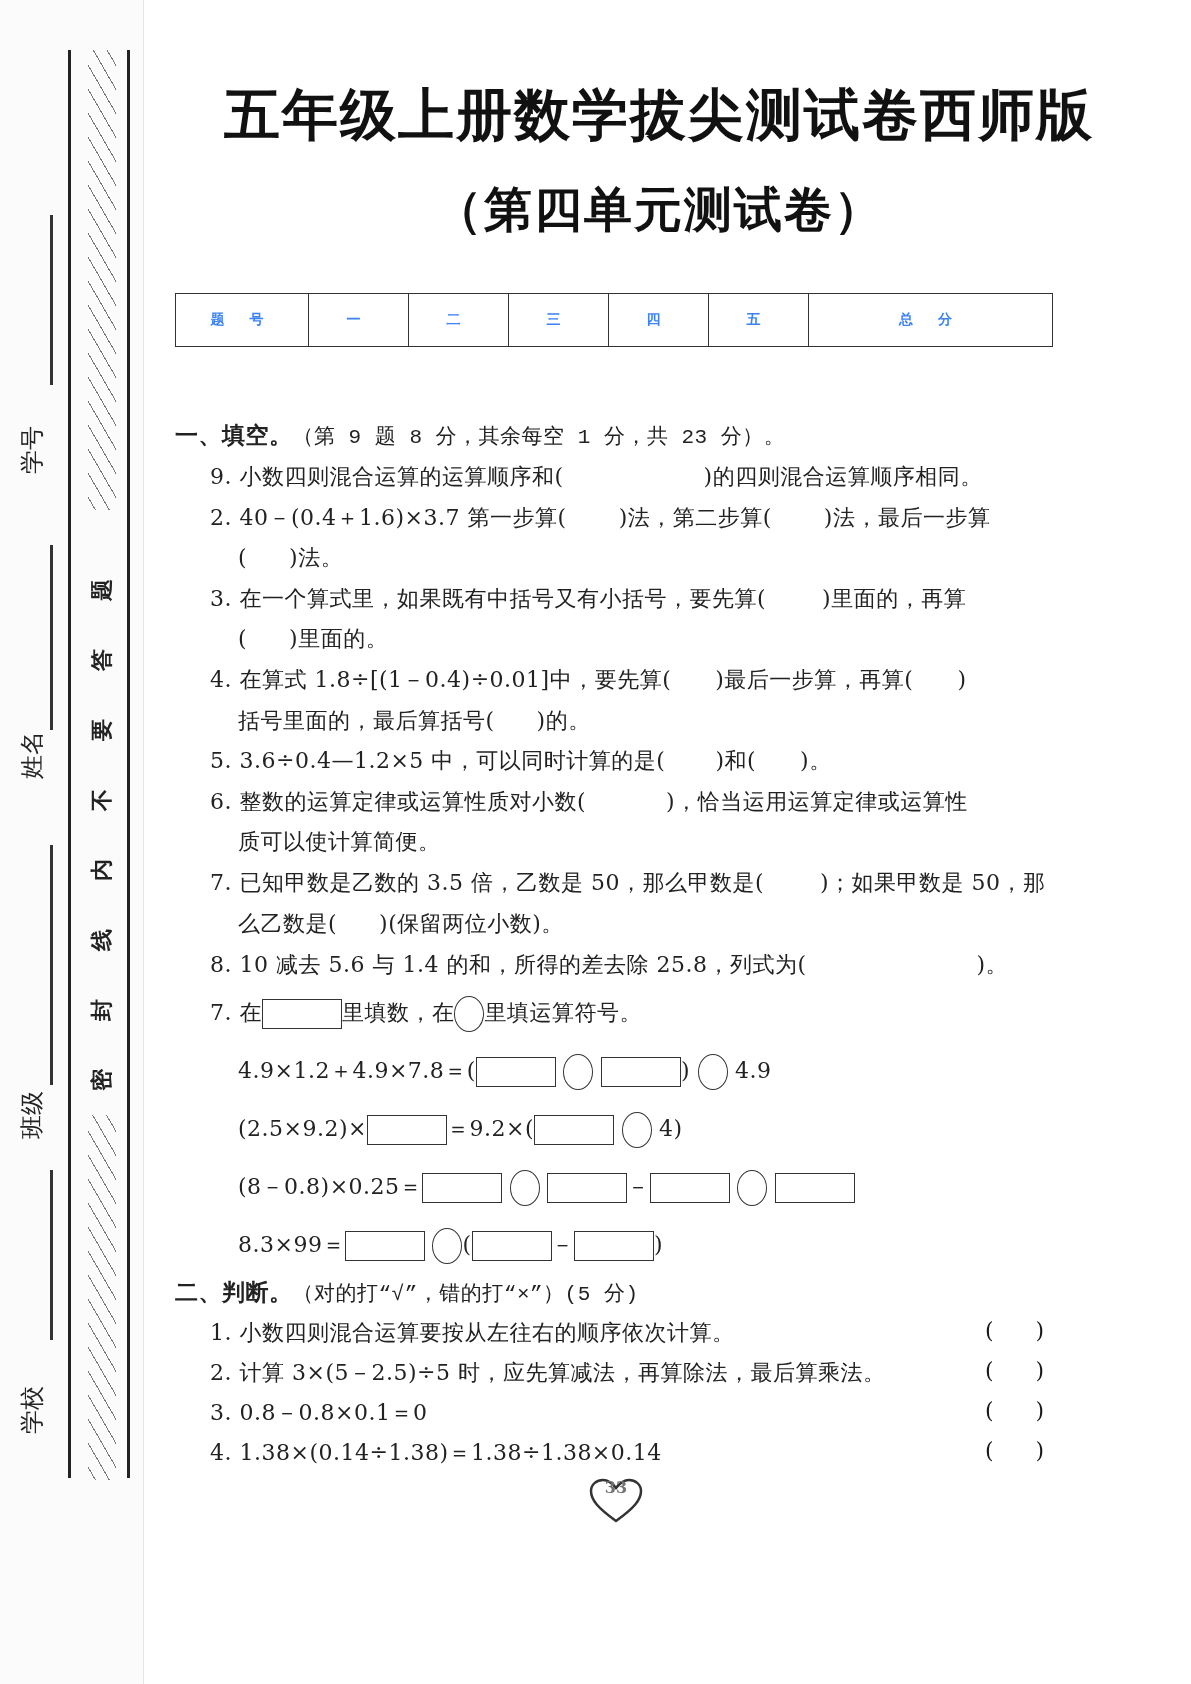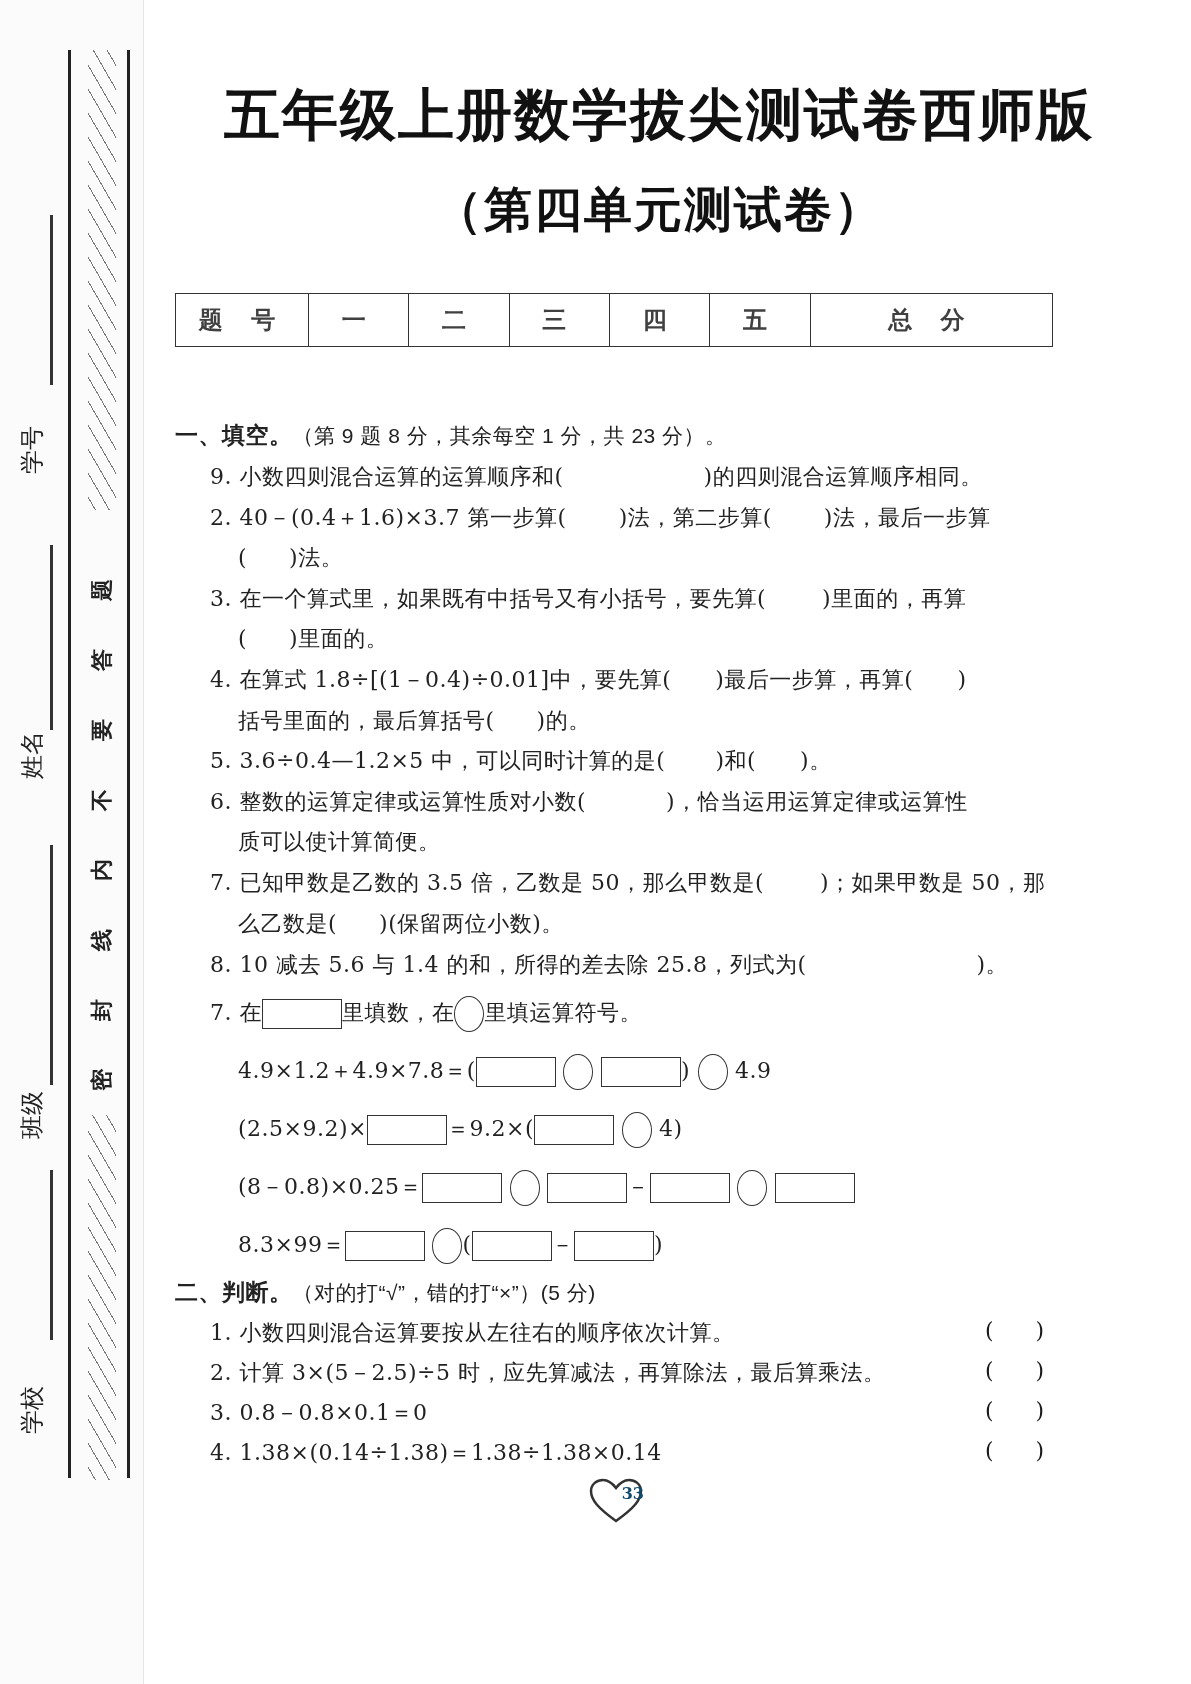--- a/index.html
+++ b/index.html
@@ -23,35 +23,35 @@
 
   
   .title { position:absolute; left:143px; width:1010px; text-align:center; font-family:Liberation Sans, sans-serif;
            font-weight:bold; color:#111; letter-spacing:2px;margin-left:11px; }
   .title.main { top:78px; font-size:56px; }
   .title.sub  { top:178px; font-size:48px; }
 
   
   table.score { position:absolute; left:175px; top:293px; width:878px; border-collapse:collapse; }
   table.score td { border:1.5px solid #333; height:50px; text-align:center; font-family:"DejaVu Sans","Liberation Sans",sans-serif;
-                   font-size:24px; font-weight:bold; color:#404040; letter-spacing:10px; }
+                   font-size:14px; font-weight:bold; color:#3b82f6; letter-spacing:10px; }
   table.score tr { height:52px; }
 
   
   .line { position:absolute; font-size:22px; white-space:nowrap; letter-spacing:0.5px; color:#222; }
   .sec  { font-family:"DejaVu Sans","Liberation Sans",sans-serif; font-weight:bold; font-size:23px; }
-  .sec-note { font-weight:normal; font-family:Liberation Sans, sans-serif; font-size:21px; }
+  .sec-note { font-weight:normal; font-family:Liberation Mono, monospace; font-size:21px; }
   .blank { display:inline-block; }
   .box { display:inline-block; width:78px; height:28px; border:1.5px solid #333; vertical-align:middle; background:#fff; }
   .circ { display:inline-block; width:28px; height:34px; border:1.5px solid #333; border-radius:50%; vertical-align:middle; background:#fff; }
   .paren-right { position:absolute; left:982px; font-size:22px; white-space:pre; }
 
   
   .page-num { position:absolute; left:588px; top:1478px; width:60px; height:50px; }
-  .page-num span { position:absolute; left:0; top:6px; width:56px; text-align:right; font-weight:bold; font-size:16px; color:#0c4a6e; }
+  .page-num span { position:absolute; left:0; top:0; width:56px; text-align:center; font-weight:bold; font-size:16px; color:#737373; }
 </style>
 </head>
 <body>
 
 <div class="margin-bg"></div>
 <div class="bind-line l1"></div>
 <div class="bind-line l2"></div>
 <div class="hatch h1"></div>
 <div class="hatch h2"></div>
 

